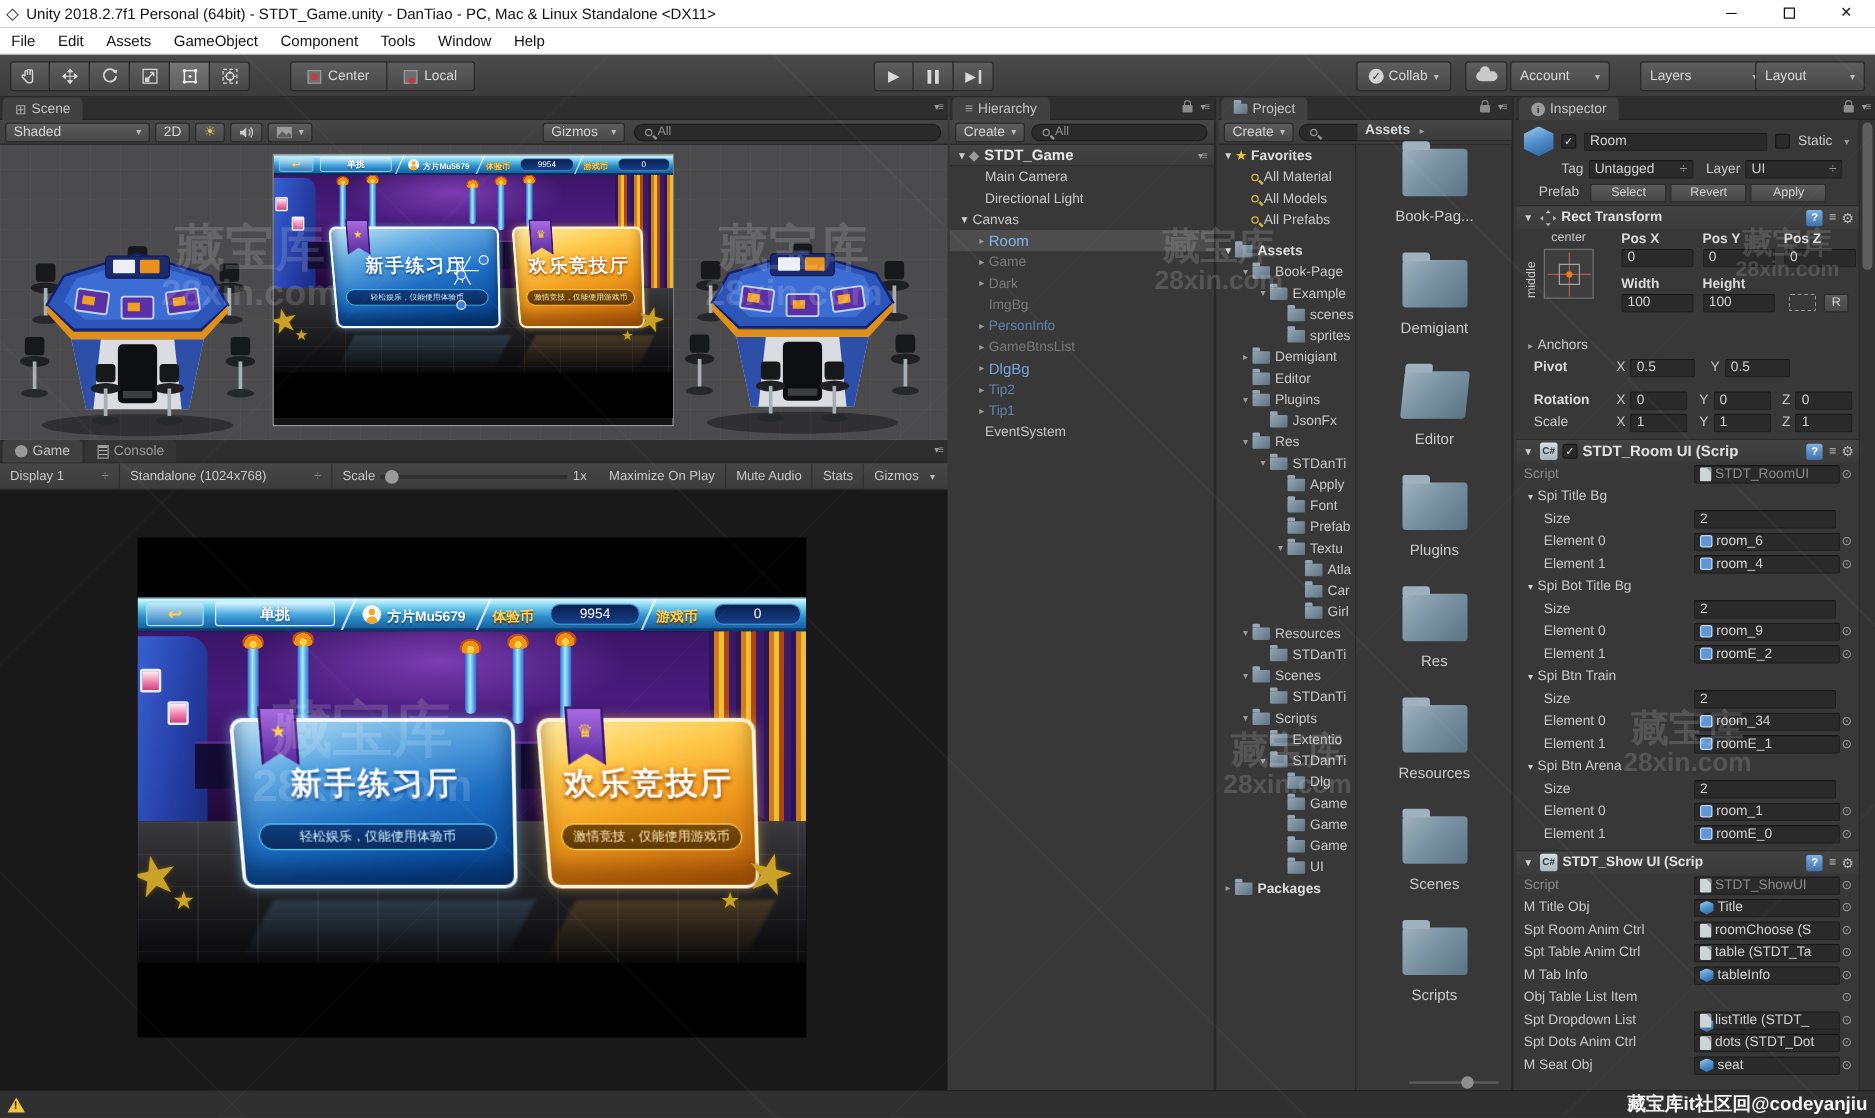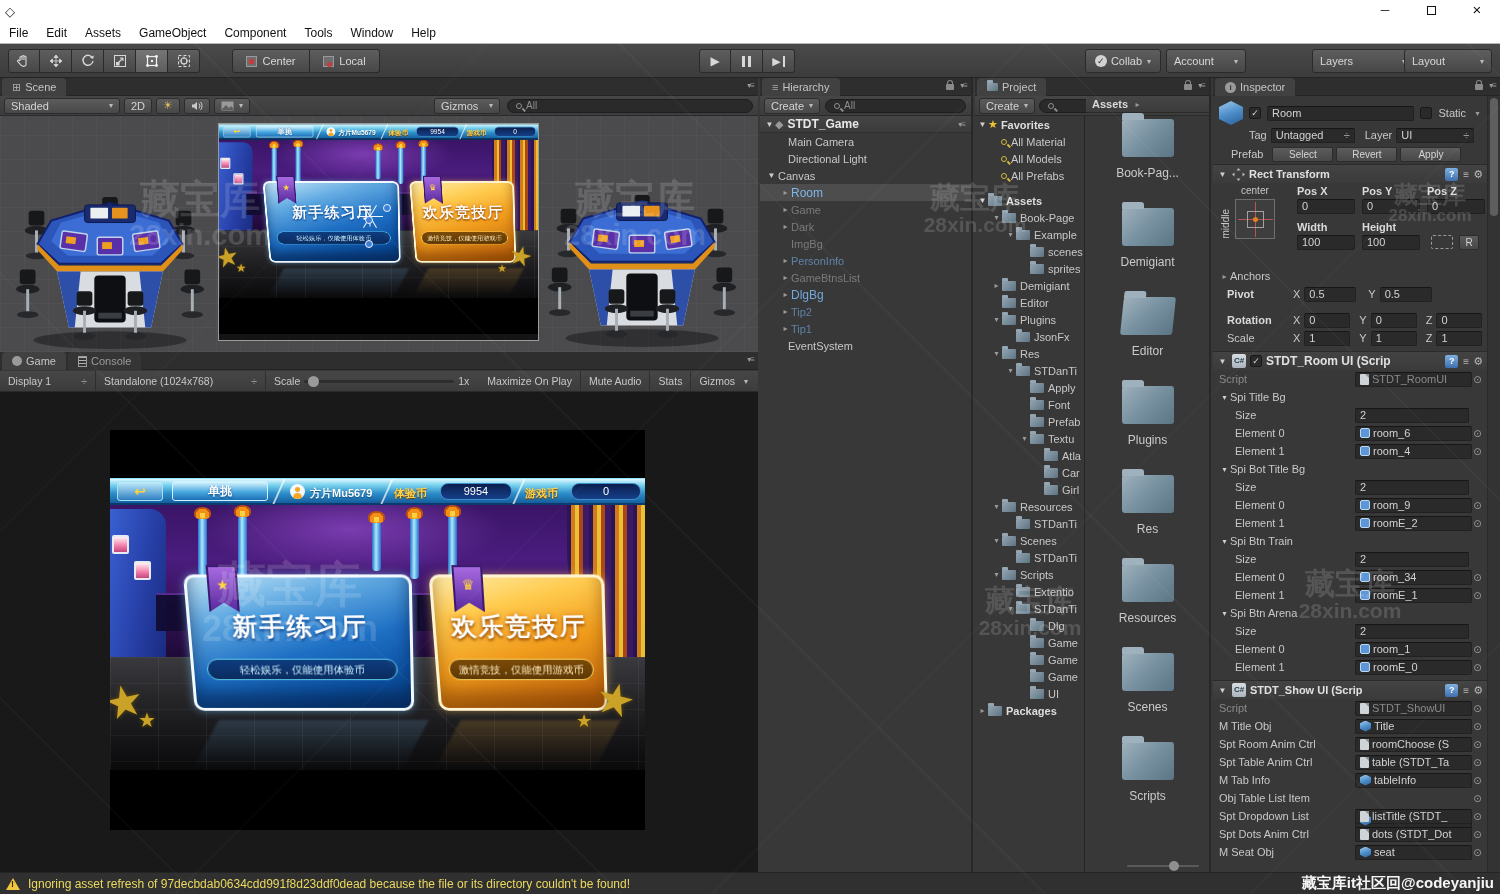--- a/index.html
+++ b/index.html
@@ -199,20 +199,21 @@
   .wm.small .l1 { font-size:30px; } .wm.small .l2 { font-size:21px; }
   .streaks { position:absolute; inset:0; z-index:39; pointer-events:none; opacity:.55;
     background:repeating-linear-gradient(45deg, transparent 0 138px, rgba(255,255,255,.05) 138px 140px, transparent 140px 300px),
                repeating-linear-gradient(-45deg, transparent 0 176px, rgba(255,255,255,.04) 176px 178px, transparent 178px 380px); }
 </style>
 </head>
 <body>
 
 <div class="r titlebar">
   <span class="logo">◇</span>
+  <span>Unity 2018.2.7f1 Personal (64bit) - STDT_Game.unity - DanTiao - PC, Mac &amp; Linux Standalone &lt;DX11&gt;</span>
   <div class="winbtns">
     <div class="winbtn">─</div>
     <div class="winbtn"><span class="box"></span></div>
     <div class="winbtn" style="font-size:15px;">×</div>
   </div>
 </div>
 
 <div class="r menubar">
   <span class="mi">File</span>
   <span class="mi">Edit</span>
@@ -301,21 +302,21 @@
       <span class="collab-chk">✓</span>
       <span>Collab</span>
       <span class="ddcaret">▾</span>
     </div>
   </div>
   <div class="tgroup" style="left:1172px;">
     <div class="tbtn single" style="width:34px;">
         <span class="cloud"></span>
       </div>
   </div>
-  <div class="tgroup" style="left:1166px;">
+  <div class="tgroup" style="left:1208px;">
     <div class="tbtn single" style="width:80px; justify-content:space-between; padding:0 7px;">
       <span>Account</span>
         <span class="ddcaret">▾</span>
     </div>
   </div>
   <div class="tgroup" style="left:1312px;">
     <div class="tbtn single" style="width:102px; justify-content:space-between; padding:0 7px;">
       <span>Layers</span>
         <span class="ddcaret">▾</span>
     </div>
@@ -1333,21 +1334,20 @@
         </div>
         <span class="tri" style="font-size:10px;">⊙</span>
       </div>
   </div>
 </div>
 
 <div class="r statusbar">
   <span class="warn-tri">
       <span>!</span>
     </span>
-  <span class="statusmsg">Ignoring asset refresh of 97decbdab0634cdd991f8d23ddf0dead because the file or its directory couldn't be found!</span>
   <span class="credit">藏宝库it社区回@codeyanjiu</span>
 </div>
 
 <div class="wm" style="left:100px; top:178px; width:200px;">
     <div class="l1">藏宝库</div>
     <div class="l2">28xin.com</div>
   </div>
 <div class="wm" style="left:535px; top:178px; width:200px;">
     <div class="l1">藏宝库</div>
     <div class="l2">28xin.com</div>

